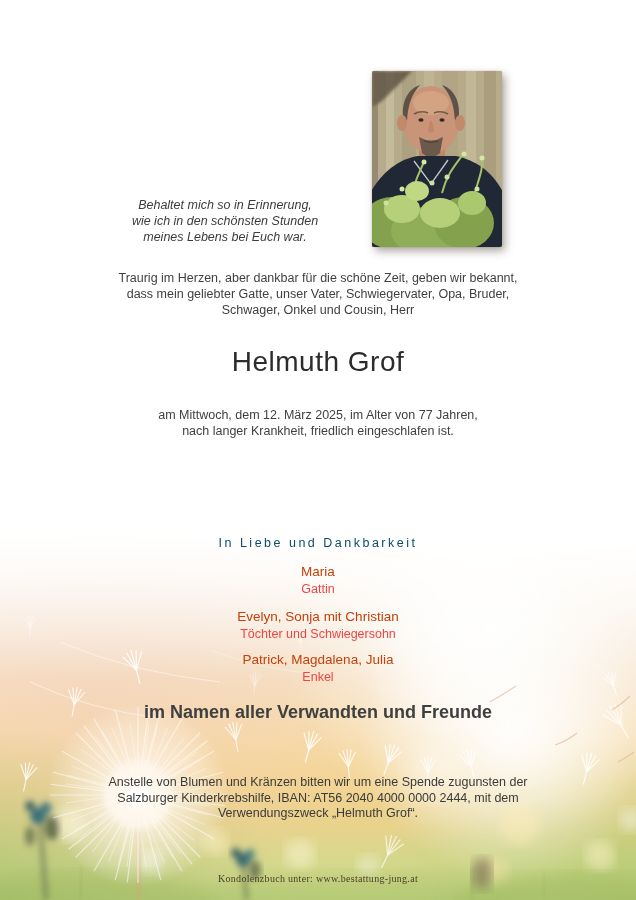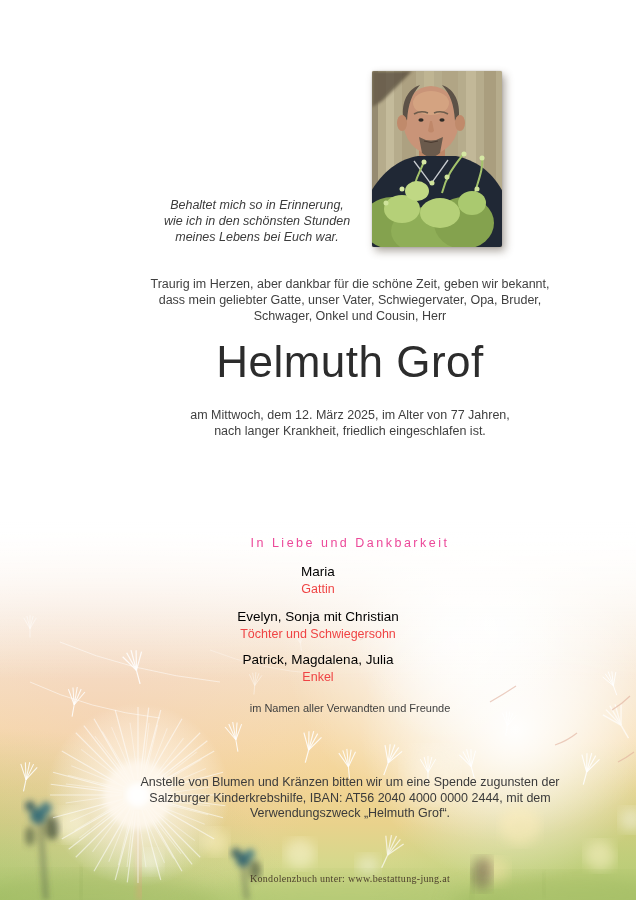--- a/index.html
+++ b/index.html
@@ -30,35 +30,35 @@
   }
   
   .photo {
     position:absolute; left:372px; top:71px; width:130px; height:176px;
     border-radius:2px; overflow:hidden;
     box-shadow:3px 4px 9px rgba(70,58,42,0.45), 0 0 2px rgba(0,0,0,0.2);
     background:#b6ac8c; z-index:2;
   }
   .photo svg { display:block; }
   
-  .tb { position:absolute; left:0; width:636px; text-align:center; white-space:pre-line; z-index:3;margin-left:32px; }
+  .tb { position:absolute; left:0; width:636px; text-align:center; white-space:pre-line; z-index:3; }
   .quote {
     left:0; width:450px; top:197px;
     font-style:italic; font-size:12.5px; line-height:16px; color:#3c3c3c;
   }
-  .intro   { top:276px; font-size:12.5px; line-height:16px; }
-  .name    { top:342px; font-size:44px; font-weight:300; letter-spacing:0.5px; color:#2c2c2c; line-height:40px;text-align:center; }
+  .intro   { top:270px; font-size:12.5px; line-height:16px; }
+  .name    { top:342px; font-size:28px; font-weight:300; letter-spacing:0.5px; color:#2c2c2c; line-height:40px;text-align:center; }
   .death   { top:407px; font-size:12.5px; line-height:16px;text-align:center; }
   .farewell{ top:451px; font-size:12.5px; line-height:16px; }
-  .closing { top:536px; font-size:12.5px; letter-spacing:2.5px; color:#ec4899; }
+  .closing { top:536px; font-size:12.5px; letter-spacing:2.5px; color:#0c4a6e; }
   .mourner { position:absolute; left:0; width:636px; text-align:center; z-index:3; }
-  .mourner .names    { font-size:13.5px; color:#000000; line-height:17px; }
+  .mourner .names    { font-size:13.5px; color:#c2410c; line-height:17px; }
   .mourner .relation { font-size:12.5px; color:#ef4444; line-height:16px; margin-top:1px; }
   .m1 { top:563px; } .m2 { top:608px; } .m3 { top:651px; }
-  .on-behalf { top:702px; font-size:11px; }
+  .on-behalf { top:702px; font-size:18px;font-weight:bold; }
   .donation  { top:775px; font-size:12.5px; line-height:15.5px; color:#3b3b3b; }
   .condolence{
     top:873px; font-size:10px; letter-spacing:0.3px;
     font-family:"Liberation Serif","DejaVu Serif",serif; color:#4c3f2c;text-align:center;
   }
 </style>
 </head>
 <body>
 
 <div class="page">

